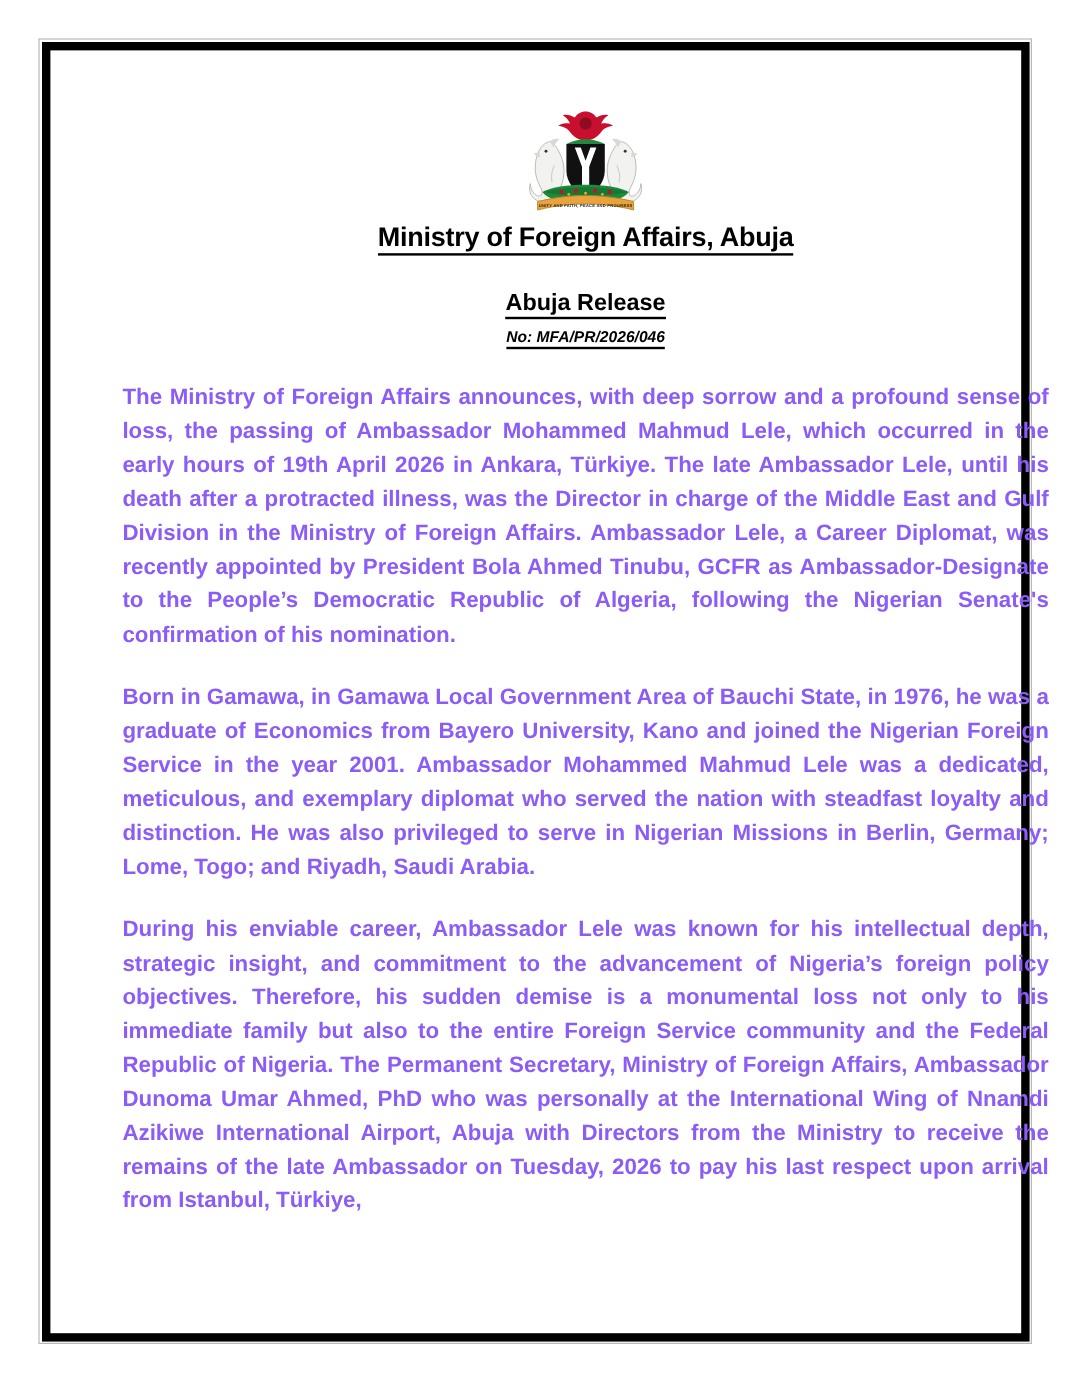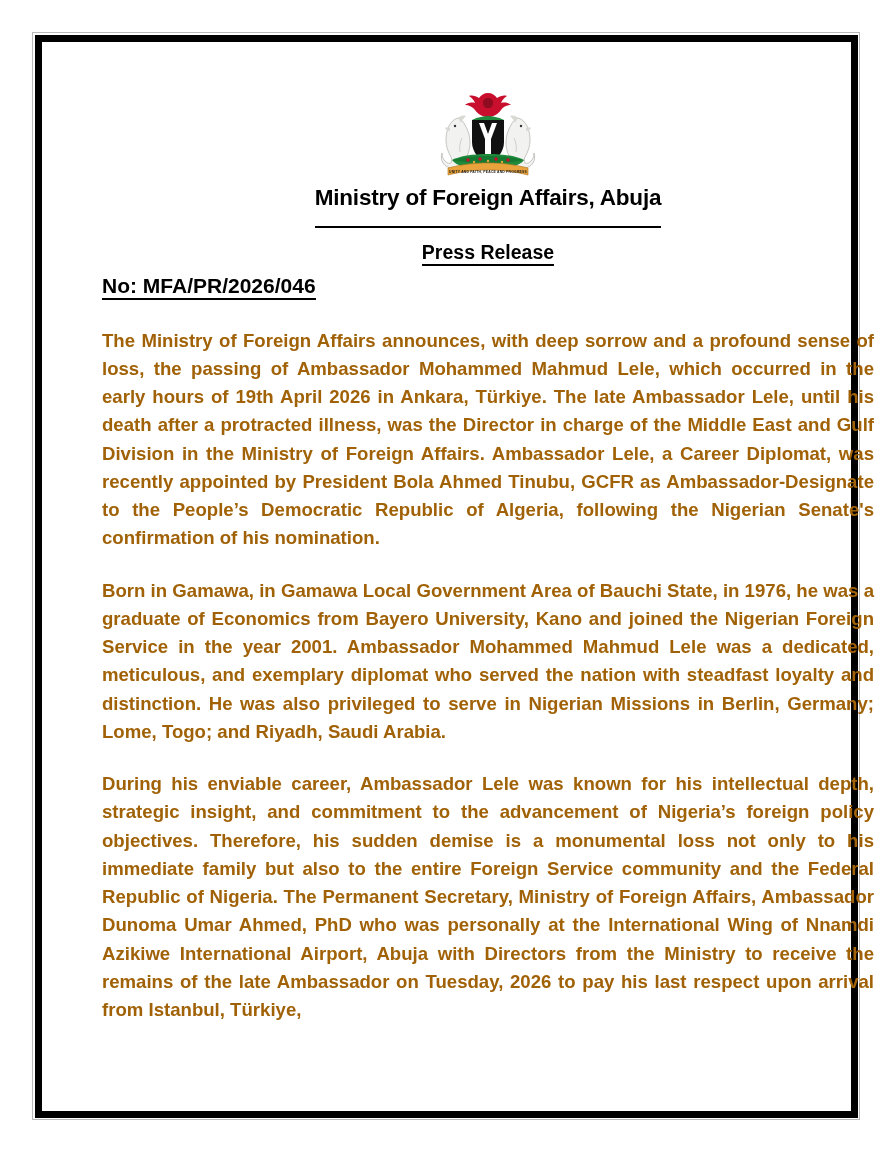--- a/index.html
+++ b/index.html
@@ -71,39 +71,40 @@
   .org-title {
     text-align: center;
     font-size: 22.5px;
     font-weight: bold;
     letter-spacing: -0.2px;
     margin: 4px 0 0 0;
     line-height: 1.2;
   }
   .org-title span {
     border-bottom: 2.5px solid #000;
-    padding-bottom: 16px;
+    padding-bottom: 1px;
   }
 
   .doc-kind {
     text-align: center;
     font-size: 19.5px;
     font-weight: bold;
     margin: 30px 0 0 0;
     line-height: 1.2;
   }
   .doc-kind span {
     border-bottom: 2.2px solid #000;
     padding-bottom: 1px;
   }
 
   .doc-number {
-    text-align: left;
-    font-size: 21px;
-    font-weight: bold;
+    text-align: center;
+    font-size: 13px;
+    font-weight: bold;
+    font-style: italic;
     margin: 9px 0 0 0;
     line-height: 1.2;
   }
   .doc-number span {
     border-bottom: 2.2px solid #000;
     padding-bottom: 1px;
   }
 
   .release-title {
     font-size: 18.7px;
@@ -124,21 +125,21 @@
   .body-block {
     margin-top: 28px;
   }
   .para {
     font-size: 18.6px;
     font-weight: bold;
     text-align: justify;
     text-align-last: left;
     line-height: 1.52;
     margin: 0 0 24px 0;
-    color: #a16207;
+    color: #8b5cf6;
   }
   .para:last-child {
     margin-bottom: 0;
   }
 </style>
 </head>
 <body>
 
 <div class="page">
 
@@ -199,21 +200,21 @@
             <text x="64" y="82.5" font-family="'Liberation Sans', sans-serif" font-size="3.4" font-weight="bold" fill="#1d1d1d" text-anchor="middle" letter-spacing="0.2">UNITY AND FAITH, PEACE AND PROGRESS</text>
           </svg>
         </span>
       </div>
 
       <div class="org-title">
         <span>Ministry of Foreign Affairs, Abuja</span>
       </div>
 
       <div class="doc-kind">
-        <span>Press Release</span>
+        <span>Abuja Release</span>
       </div>
 
       <div class="doc-number">
         <span>No: MFA/PR/2026/046</span>
       </div>
 
 
       <div class="body-block">
         <p class="para">The Ministry of Foreign Affairs announces, with deep sorrow and a profound sense of loss, the passing of Ambassador Mohammed Mahmud Lele, which occurred in the early hours of 19th April 2026 in Ankara, Türkiye. The late Ambassador Lele, until his death after a protracted illness, was the Director in charge of the Middle East and Gulf Division in the Ministry of Foreign Affairs. Ambassador Lele, a Career Diplomat, was recently appointed by President Bola Ahmed Tinubu, GCFR as Ambassador-Designate to the People’s Democratic Republic of Algeria, following the Nigerian Senate's confirmation of his nomination.</p>
         <p class="para">Born in Gamawa, in Gamawa Local Government Area of Bauchi State, in 1976, he was a graduate of Economics from Bayero University, Kano and joined the Nigerian Foreign Service in the year 2001. Ambassador Mohammed Mahmud Lele was a dedicated, meticulous, and exemplary diplomat who served the nation with steadfast loyalty and distinction. He was also privileged to serve in Nigerian Missions in Berlin, Germany; Lome, Togo; and Riyadh, Saudi Arabia.</p>

